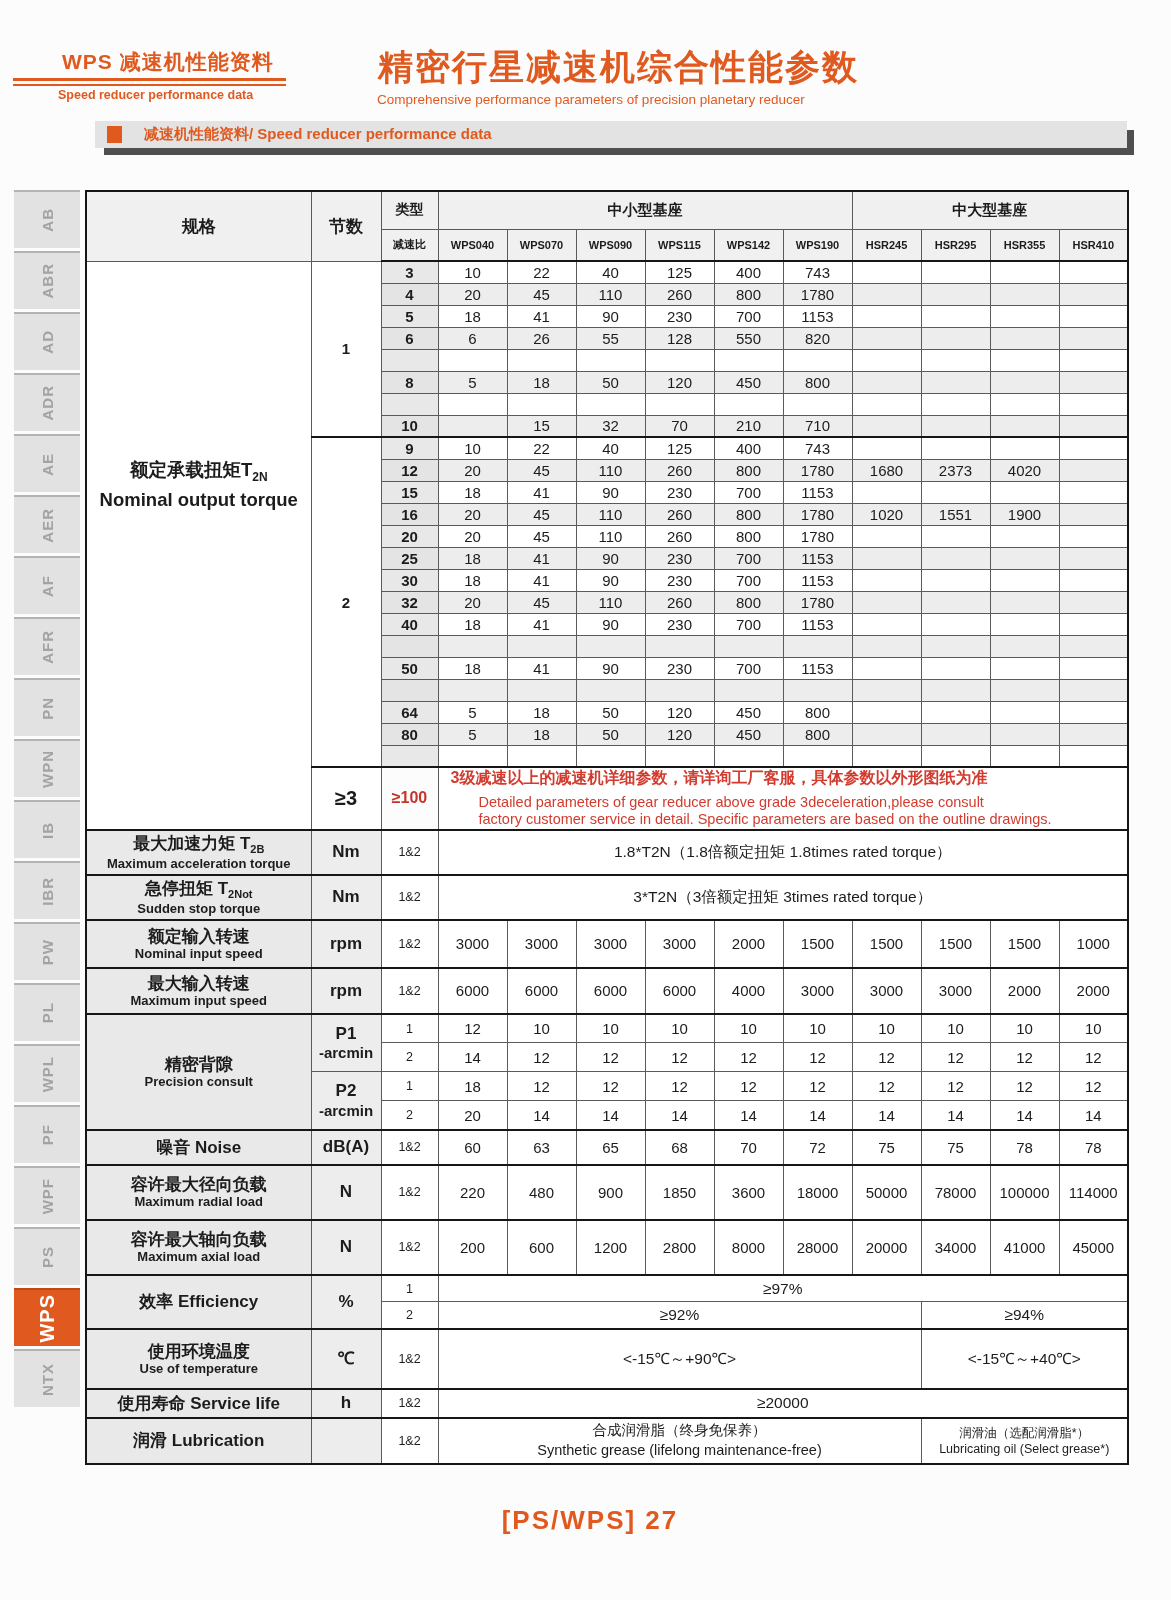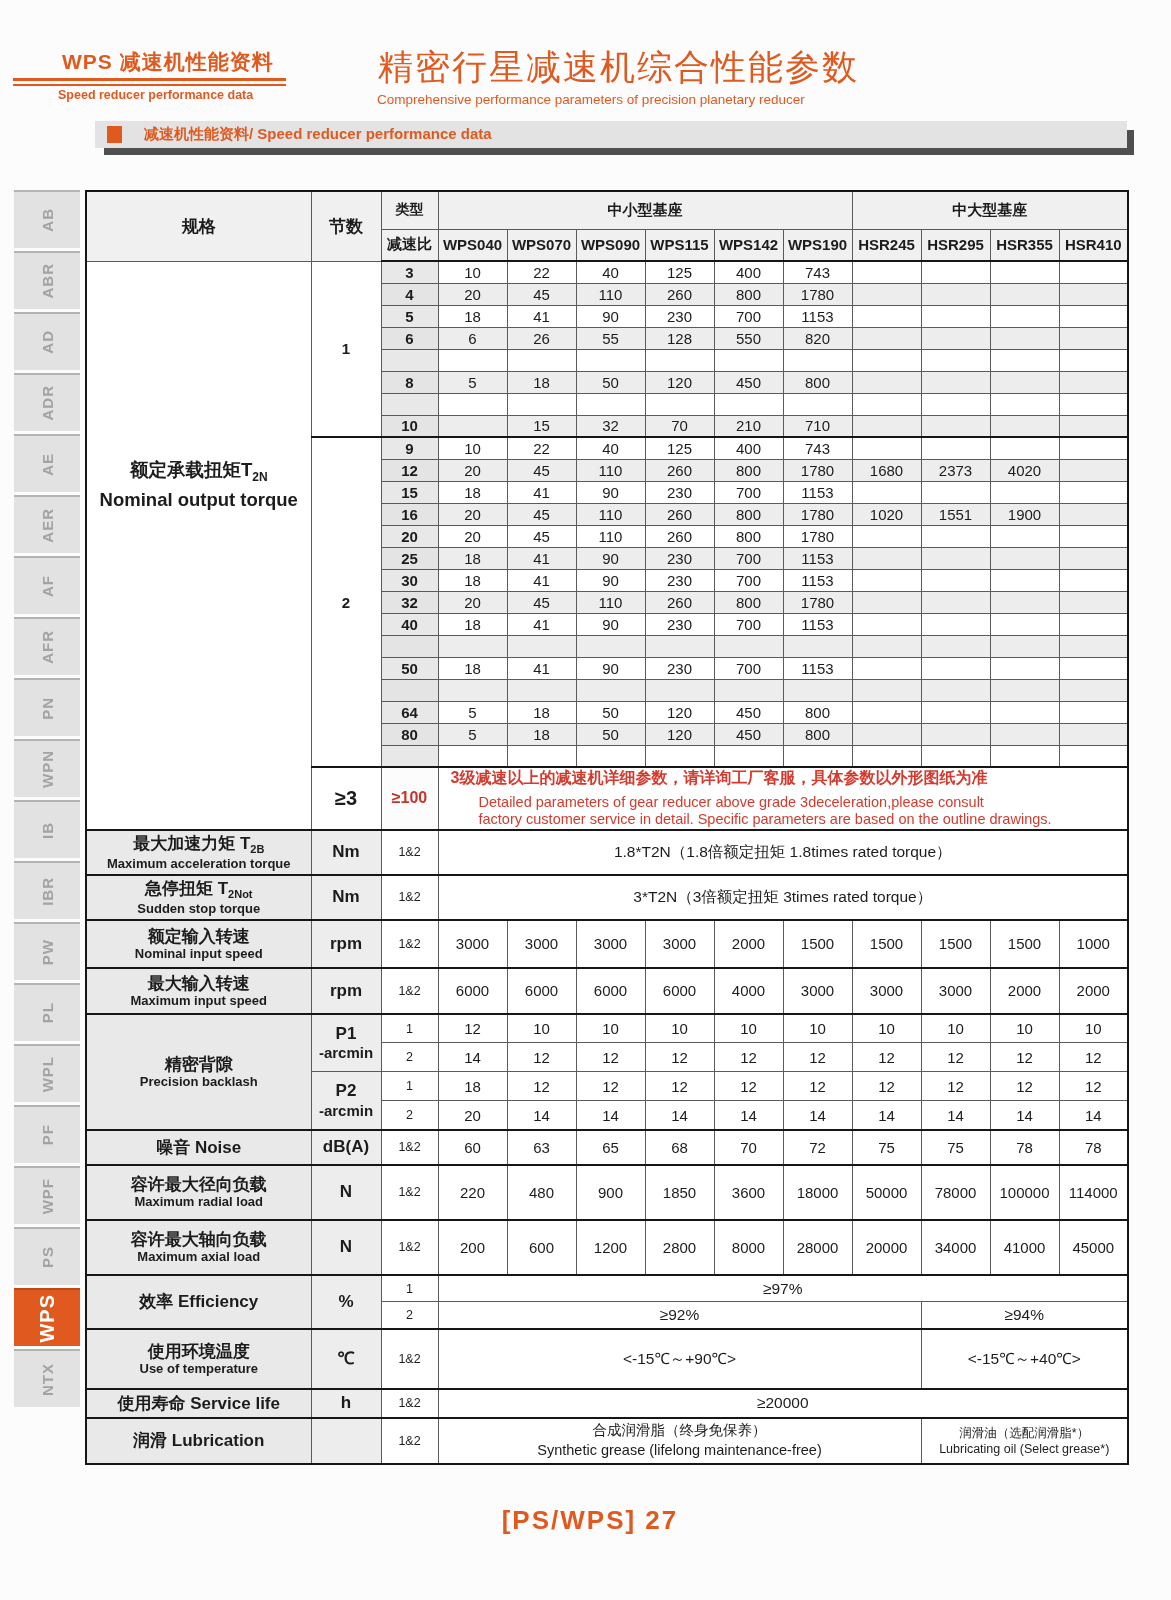--- a/index.html
+++ b/index.html
@@ -11,21 +11,21 @@
   *{box-sizing:border-box;}
   body{margin:0;background:#ffffff;font-family:"Liberation Sans",sans-serif;}
   .page{position:relative;width:1171px;height:1600px;background:#fcfcfc;overflow:hidden;}
 
   
   .brand-title{position:absolute;left:62px;top:48px;color:var(--accent);font-size:21px;font-weight:bold;letter-spacing:1px;white-space:nowrap;}
   .brand-rules{position:absolute;left:13px;top:78px;width:273px;}
   .brand-rules .r1{height:3px;background:var(--accent);}
   .brand-rules .r2{height:2px;background:var(--accent);margin-top:3px;}
   .brand-sub{position:absolute;left:58px;top:88px;color:var(--accent);font-size:12.5px;font-weight:bold;white-space:nowrap;}
-  .main-title{position:absolute;left:378px;top:44px;color:var(--accent);font-size:35px;font-weight:normal;letter-spacing:2px;white-space:nowrap;}
+  .main-title{position:absolute;left:378px;top:44px;color:var(--accent);font-size:35px;font-weight:bold;letter-spacing:2px;white-space:nowrap;}
   .main-sub{position:absolute;left:377px;top:92px;color:var(--accent);font-size:13.5px;white-space:nowrap;}
 
   
   .section-bar{position:absolute;left:95px;top:121px;width:1032px;height:27px;background:#e3e3e3;
     box-shadow:8px 8px 0 -1px #4f4f4f;display:flex;align-items:center;}
   .bar-chip{width:15px;height:17px;background:var(--accent);margin-left:12px;flex:0 0 auto;}
   .bar-text{color:var(--accent);font-size:15px;font-weight:bold;margin-left:22px;white-space:nowrap;}
 
   
   .sidebar{position:absolute;left:14px;top:190px;width:66px;}
@@ -33,21 +33,21 @@
     display:flex;align-items:center;justify-content:center;}
   .tab span{writing-mode:vertical-rl;transform:rotate(180deg);color:#a3a3a3;font-weight:bold;font-size:15px;letter-spacing:1px;}
   .tab.active{background:var(--accent);border-top-color:#c24713;}
   .tab.active span{color:#ffffff;font-size:20px;}
 
   
   .tablewrap{position:absolute;left:85px;top:190px;}
   table{border-collapse:collapse;table-layout:fixed;width:1042px;border:2px solid var(--bd-thick);}
   th,td{border:1px solid var(--bd-thin);padding:0 1px;text-align:center;vertical-align:middle;overflow:hidden;color:#1c1c1c;}
   tr.h1 th{height:38px;background:#f0f0f0;font-size:17px;font-weight:bold;}
-  tr.h2 th{height:32px;background:#f0f0f0;font-size:15px;font-weight:bold;border-bottom:2px solid var(--bd-thick);}
+  tr.h2 th{height:32px;background:#f0f0f0;font-size:11px;font-weight:bold;border-bottom:2px solid var(--bd-thick);}
   tr.h1 th.small-h{font-size:14px;}
   tr.h1 th.grp{font-size:15px;margin-left:28px;}
 
   tr.r-t td{height:22px;font-size:15px;background:#ffffff;line-height:1;}
   tr.r-t td.ratio{background:#e8e8e8;font-weight:bold;}
   tr.r-t.alt td.val{background:#ededed;}
   tr.r-t.alt td.ratio{background:#e4e4e4;}
   tr.sec-start>td{border-top:2px solid var(--bd-thick);}
   td.stage{font-size:20px;font-weight:bold;background:#ffffff;}
 
@@ -585,21 +585,21 @@
             <td class="sval" colspan="1">4000</td>
             <td class="sval" colspan="1">3000</td>
             <td class="sval" colspan="1">3000</td>
             <td class="sval" colspan="1">3000</td>
             <td class="sval" colspan="1">2000</td>
             <td class="sval" colspan="1">2000</td>
           </tr>
           <tr class="blk-4 block-start">
             <td class="lab" rowspan="4">
               <div class="zh"><span>精密背隙</span></div>
-              <div class="en">Precision backlash</div>
+              <div class="en">Precision consult</div>
             </td>
             <td class="unit" rowspan="2">
               <div>P1</div>
               <div class="u2">-arcmin</div>
             </td>
             <td class="typ">1</td>
             <td class="sval" colspan="1">12</td>
             <td class="sval" colspan="1">10</td>
             <td class="sval" colspan="1">10</td>
             <td class="sval" colspan="1">10</td>

